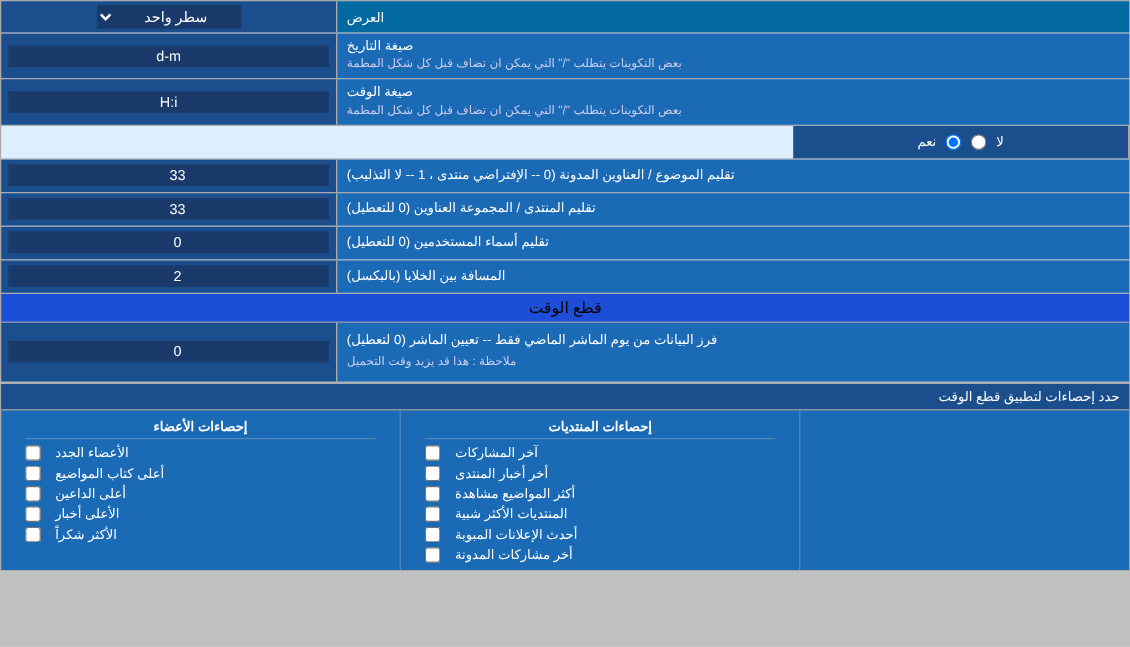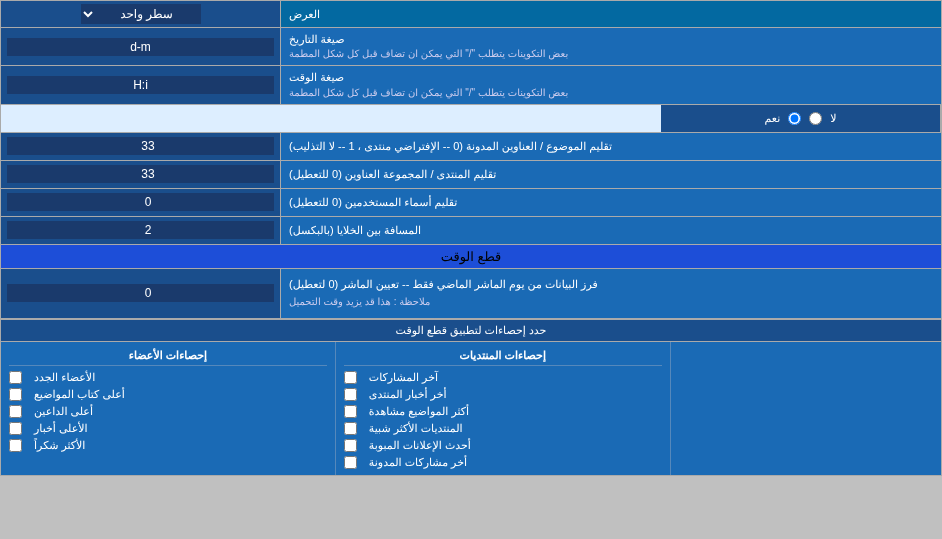--- a/index.html
+++ b/index.html
@@ -117,32 +117,32 @@
     .checkboxes-section {
       background: #1a6ab5;
       padding: 0;
     }
 
     .checkboxes-header {
       background: #1a4e8c;
       color: #fff;
       padding: 4px 8px;
       font-size: 11px;
-      text-align: center;
+      text-align: right;
       border-bottom: 1px solid #aaa;
     }
 
     .checkboxes-grid {
       display: flex;
       flex-direction: row;
     }
 
     .checkboxes-col {
       flex: 1;
-      padding: 4px 8px;
+      padding: 4px 20px;
       border-right: 1px solid #5588bb;
     }
 
     .checkboxes-col:first-child {
       border-right: none;
     }
 
     .checkbox-item {
       display: flex;
       align-items: center;

